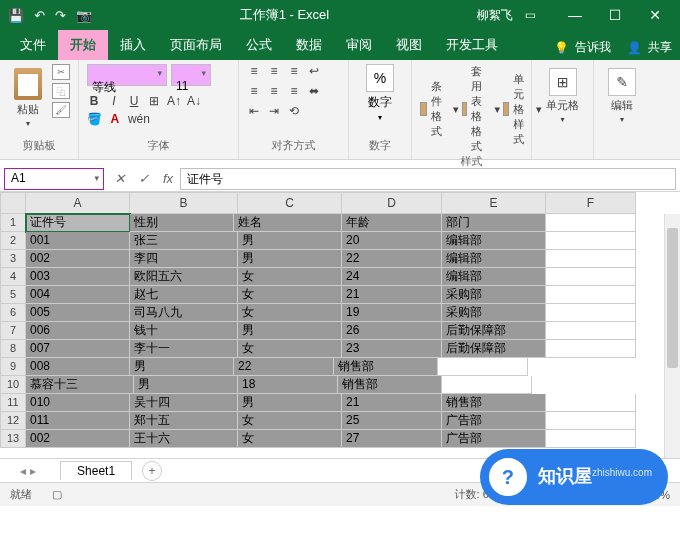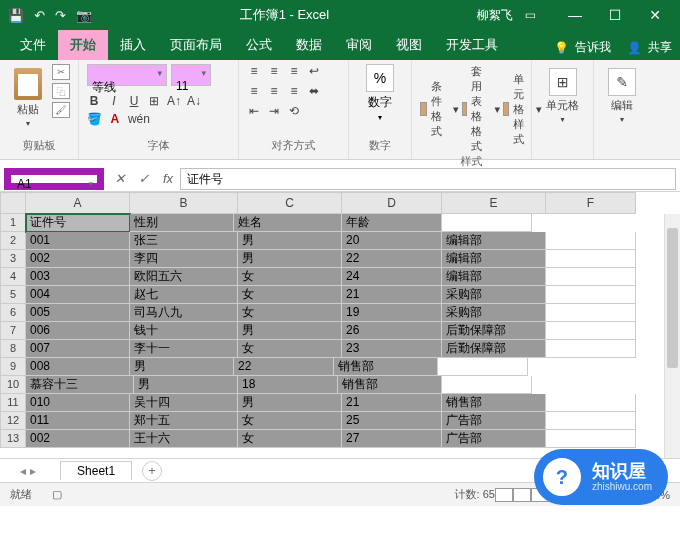--- a/index.html
+++ b/index.html
@@ -29,21 +29,21 @@
 .combo{height:22px;border:1px solid #c0c0c0;background:#f0abfc;font-size:12px;padding:14px 18px 2px 4px;position:relative}
 .combo::after{content:"▾";position:absolute;right:4px;top:3px;font-size:9px;color:#666}
 .btnrow{display:flex;gap:6px;align-items:center;font-size:12px;color:#444}
 .btnrow span{min-width:14px;text-align:center}
 .numfmt{display:flex;flex-direction:column;align-items:center;gap:2px;width:46px}
 .numfmt-ico{width:28px;height:28px;border:1px solid #c0c0c0;background:#fff;display:flex;align-items:center;justify-content:center;font-size:14px}
 .styles-col{display:flex;flex-direction:row;gap:3px;font-size:11px;color:#444}
 .style-item{display:flex;align-items:center;gap:4px}
 .style-ico{width:14px;height:14px;background:#d4a56a;border:1px solid #999}
 .namebox-row{height:26px;display:flex;align-items:center;border-bottom:1px solid #d4d4d4;background:#fff}
-.namebox{width:100px;height:22px;border:7px solid #a21caf;margin:0 4px;padding:2px 6px;font-size:12px;position:relative}
+.namebox{width:100px;height:22px;border:1px solid #a21caf;margin:0 4px;padding:2px 6px;font-size:12px;position:relative}
 .namebox::after{content:"▾";position:absolute;right:4px;top:4px;font-size:9px;color:#666}
 .fx-btn{width:24px;text-align:center;font-style:italic;color:#666;font-size:13px}
 .formula-bar{flex:1;height:22px;border:1px solid #c0c0c0;margin-right:4px;padding:2px 6px;font-size:12px}
 .sheet-area{position:relative;height:266px;display:flex}
 .corner{width:26px;height:22px;background:#e6e6e6;border:1px solid #ccc}
 .colheads{display:flex;height:22px}
 .colhead{background:#e6e6e6;border:1px solid #ccc;border-left:none;text-align:center;font-size:12px;line-height:20px;color:#444}
 .rowheads{display:flex;flex-direction:column;width:26px}
 .rowhead{height:18px;background:#e6e6e6;border:1px solid #ccc;border-top:none;text-align:center;font-size:11px;line-height:16px;color:#444}
 .cells{position:relative}
@@ -56,21 +56,21 @@
 .sheet-nav{display:flex;gap:4px;color:#888;margin-right:20px}
 .sheettab{border:1px solid #ccc;border-bottom:none;padding:2px 16px;background:#fff}
 .plus-tab{width:20px;height:20px;border:1px solid #ccc;border-radius:10px;text-align:center;line-height:18px;color:#666;margin-left:6px}
 .statusbar{height:24px;background:#f3f3f3;border-top:1px solid #d4d4d4;display:flex;align-items:center;padding:0 10px;font-size:11px;color:#555;gap:20px}
 .status-right{margin-left:auto;display:flex;align-items:center;gap:0}
 .view-ico{width:18px;height:14px;border:1px solid #999;background:#fff}
 .zoom-slider{width:80px;height:4px;background:#ccc;position:relative}
 .zoom-slider::after{content:"";position:absolute;left:38px;top:-4px;width:4px;height:12px;background:#666}
 .watermark{position:absolute;right:12px;bottom:28px;display:flex;align-items:center;gap:8px;background:#2b7de9;color:#fff;border-radius:30px;padding:6px 16px 6px 6px;font-size:14px}
 .wm-ico{width:44px;height:44px;background:#fff;border-radius:50%;border:3px solid #2b7de9;display:flex;align-items:center;justify-content:center;color:#2b7de9;font-size:20px;font-weight:bold}
-.wm-txt{display:flex;flex-direction:column;line-height:1.1}
+.wm-txt{display:flex;flex-direction:row;line-height:1.1}
 .wm-txt span:first-child{font-size:18px;font-weight:bold}
 .wm-txt span:last-child{font-size:10px;opacity:.8}
 .vsb{position:absolute;right:0;top:22px;bottom:0;width:16px;background:#f0f0f0;border-left:1px solid #ddd}
 .vsb::after{content:"";position:absolute;top:14px;left:2px;right:2px;height:140px;background:#c8c8c8;border-radius:2px}
 </style>
 </head>
 <body>
 
 <div class="titlebar">
   <div class="qat">
@@ -254,20 +254,21 @@
           <div class="rowhead">11</div>
           <div class="rowhead">12</div>
           <div class="rowhead">13</div>
         </div>
       <div class="cells" id="cells">
           <div class="row">
             <div class="cell colA sel active-cell">证件号</div>
             <div class="cell colC sel">性别</div>
             <div class="cell colB sel">姓名</div>
             <div class="cell colD sel">年龄</div>
+            <div class="cell colE sel">部门</div>
             <div class="cell colF"></div>
           </div>
           <div class="row">
             <div class="cell colA sel">001</div>
             <div class="cell colB sel">张三</div>
             <div class="cell colC sel">男</div>
             <div class="cell colD sel">20</div>
             <div class="cell colE sel">编辑部</div>
             <div class="cell colF"></div>
           </div>

